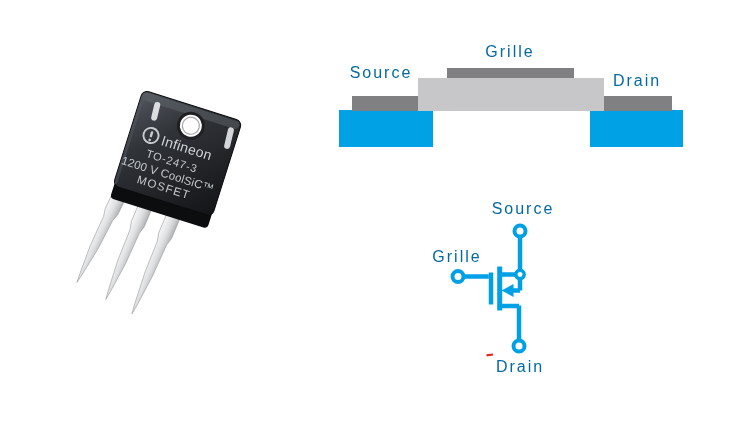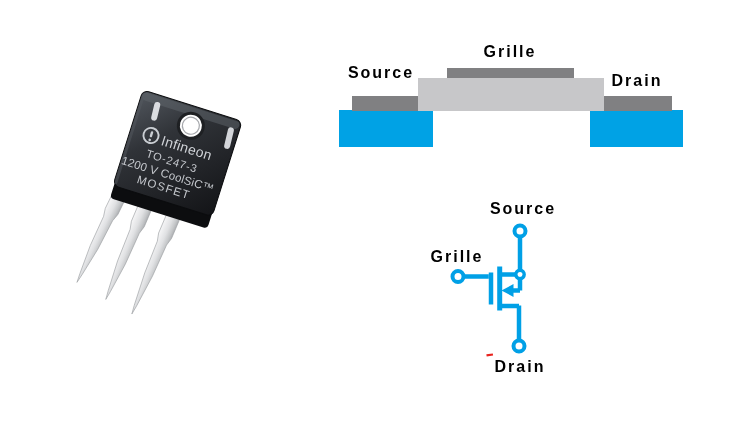--- a/index.html
+++ b/index.html
@@ -3,21 +3,21 @@
 <meta charset="utf-8">
 <style>
   html,body{margin:0;padding:0;background:#fff;}
   .canvas{
     position:relative;width:755px;height:425px;background:#ffffff;
     font-family:"Liberation Sans",sans-serif;overflow:hidden;
   }
   .abs{position:absolute;}
   .blabel{
     position:absolute;width:130px;text-align:center;white-space:nowrap;
-    font-weight:700;font-size:16px;letter-spacing:2px;color:#000000;
+    font-weight:400;font-size:16px;letter-spacing:2px;color:#0369a1;
   }
   
   .blk{position:absolute;}
   .blk-blue{background:#00A2E5;z-index:1;}
   .blk-dgray{background:#808082;z-index:2;}
   .blk-lgray{background:#C7C7C9;z-index:3;}
 </style>
 </head>
 <body>
 

